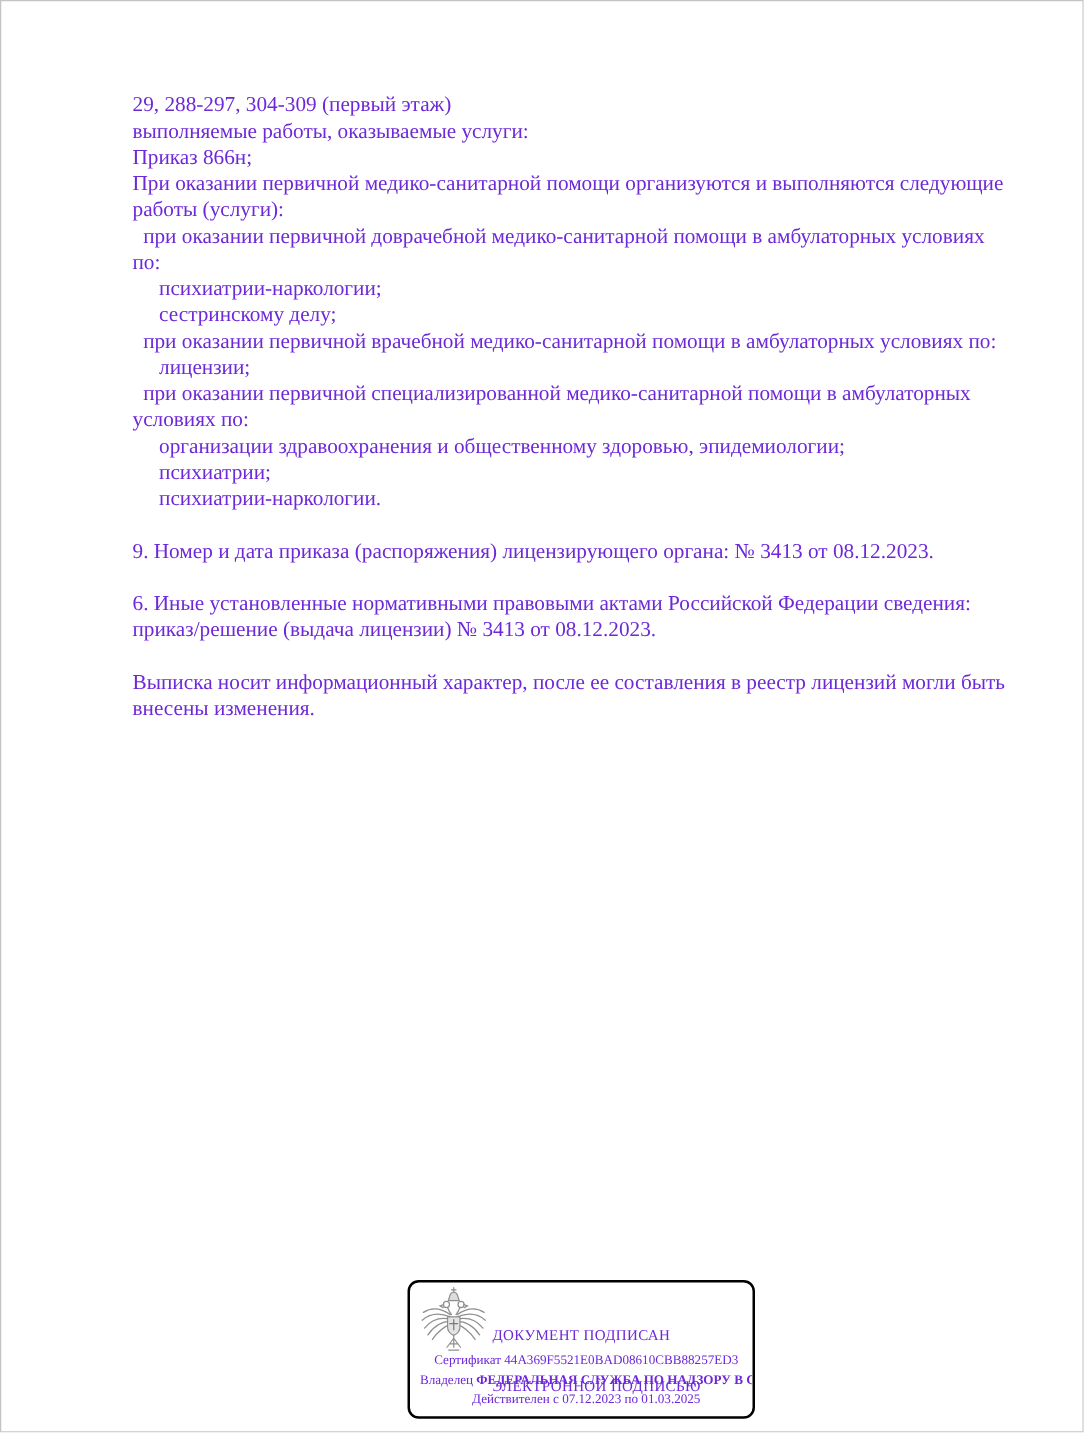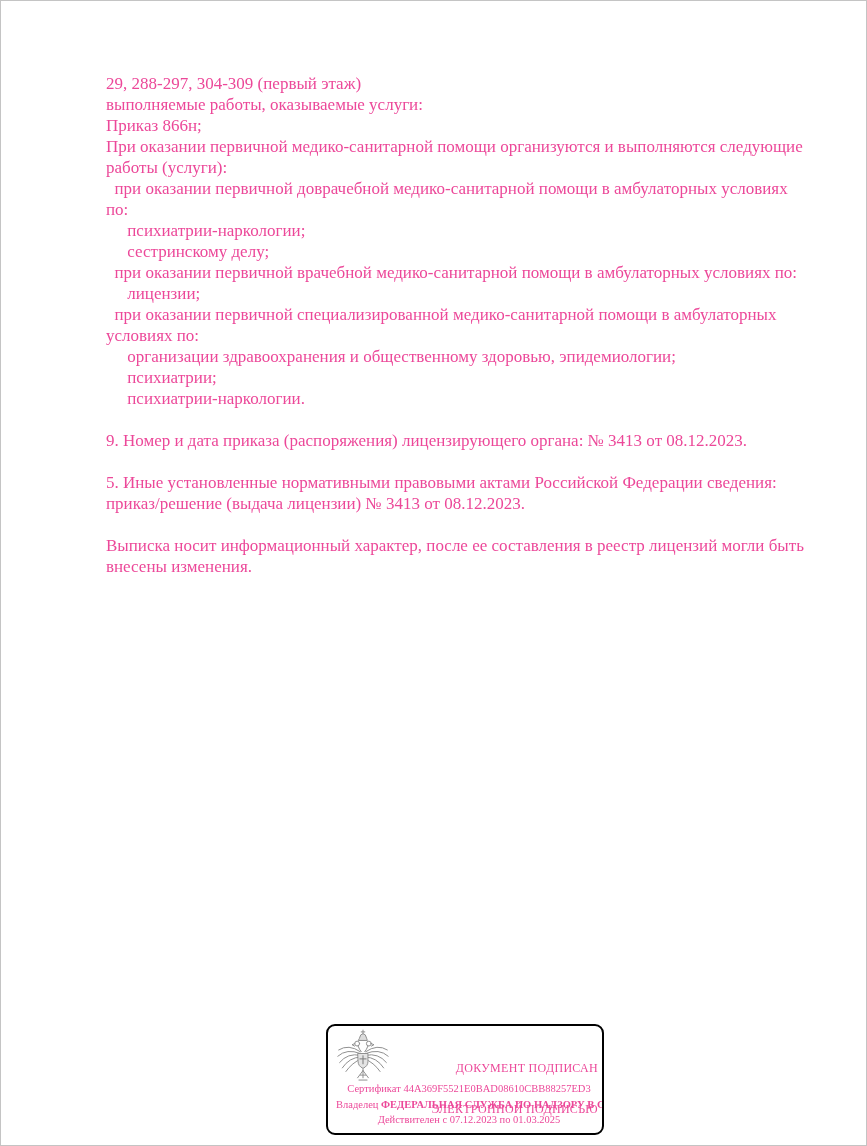--- a/index.html
+++ b/index.html
@@ -4,21 +4,21 @@
 <style>
   html, body { margin: 0; padding: 0; background: #ffffff; }
   .page {
     position: relative;
     width: 867px;
     height: 1146px;
     box-sizing: border-box;
     background: #ffffff;
     border: 1px solid #c4c4c4;
     font-family: "Liberation Serif", serif;
-    color: #ec4899;
+    color: #6d28d9;
     overflow: hidden;
   }
   .doc-text {
     position: absolute;
     left: 105px;
     top: 72px;
     width: 740px;
   }
   .doc-line {
     font-size: 17px;
@@ -44,21 +44,21 @@
     left: 8px;
     top: 3px;
     width: 54px;
     height: 58px;
   }
   .stamp-titles {
     position: absolute;
     left: 66px;
     right: 4px;
     top: 9px;
-    text-align: right;
+    text-align: left;
     font-size: 12px;
     line-height: 13.5px;
     letter-spacing: 0.3px;
     white-space: pre;
   }
   .stamp-lines {
     position: absolute;
     left: 8px;
     top: 55px;
     right: 0;
@@ -90,21 +90,21 @@
       <div class="doc-line">  при оказании первичной врачебной медико-санитарной помощи в амбулаторных условиях по:</div>
       <div class="doc-line">     лицензии;</div>
       <div class="doc-line">  при оказании первичной специализированной медико-санитарной помощи в амбулаторных</div>
       <div class="doc-line">условиях по:</div>
       <div class="doc-line">     организации здравоохранения и общественному здоровью, эпидемиологии;</div>
       <div class="doc-line">     психиатрии;</div>
       <div class="doc-line">     психиатрии-наркологии.</div>
       <div class="doc-line">&nbsp;</div>
       <div class="doc-line">9. Номер и дата приказа (распоряжения) лицензирующего органа: № 3413 от 08.12.2023.</div>
       <div class="doc-line">&nbsp;</div>
-      <div class="doc-line">5. Иные установленные нормативными правовыми актами Российской Федерации сведения:</div>
+      <div class="doc-line">6. Иные установленные нормативными правовыми актами Российской Федерации сведения:</div>
       <div class="doc-line">приказ/решение (выдача лицензии) № 3413 от 08.12.2023.</div>
       <div class="doc-line">&nbsp;</div>
       <div class="doc-line">Выписка носит информационный характер, после ее составления в реестр лицензий могли быть</div>
       <div class="doc-line">внесены изменения.</div>
   </div>
 
   <div class="stamp">
     <span class="stamp-emblem">
       <svg viewBox="0 0 60 64" width="54" height="58" aria-hidden="true">
         <g stroke="#8f8f8f" fill="none" stroke-width="1.1" stroke-linecap="round">

